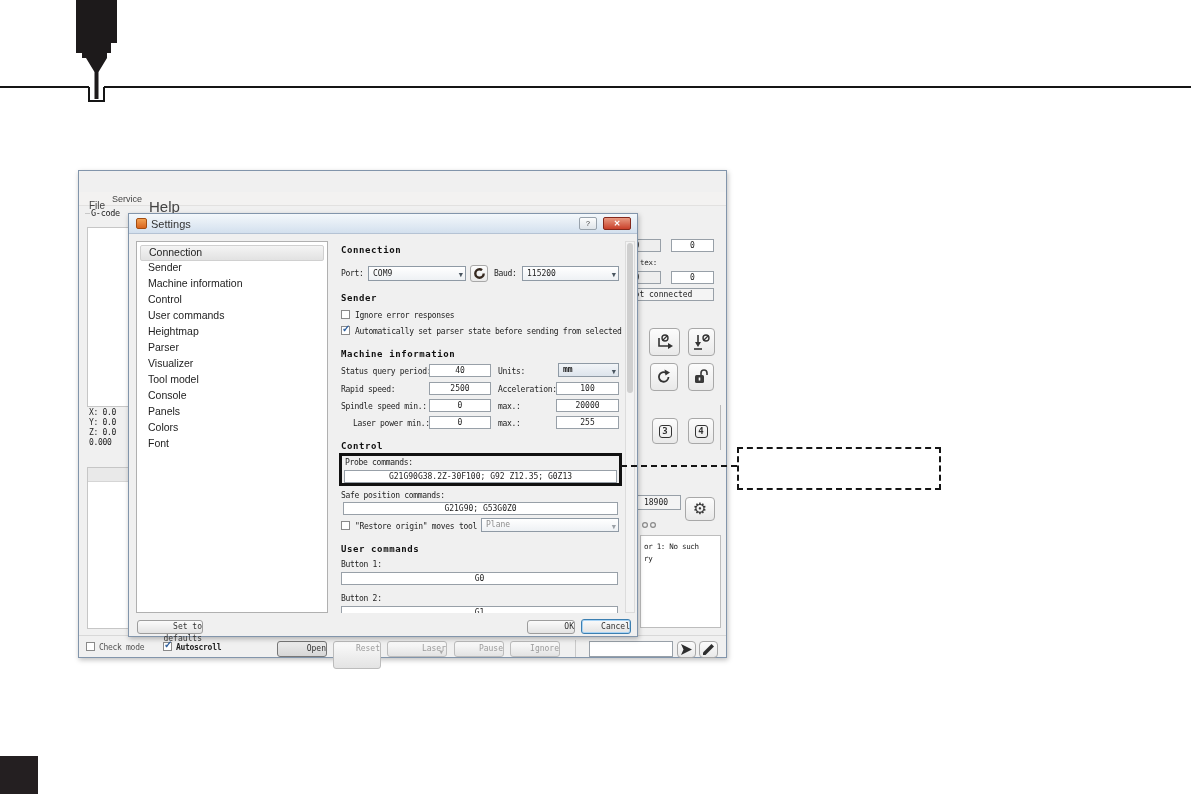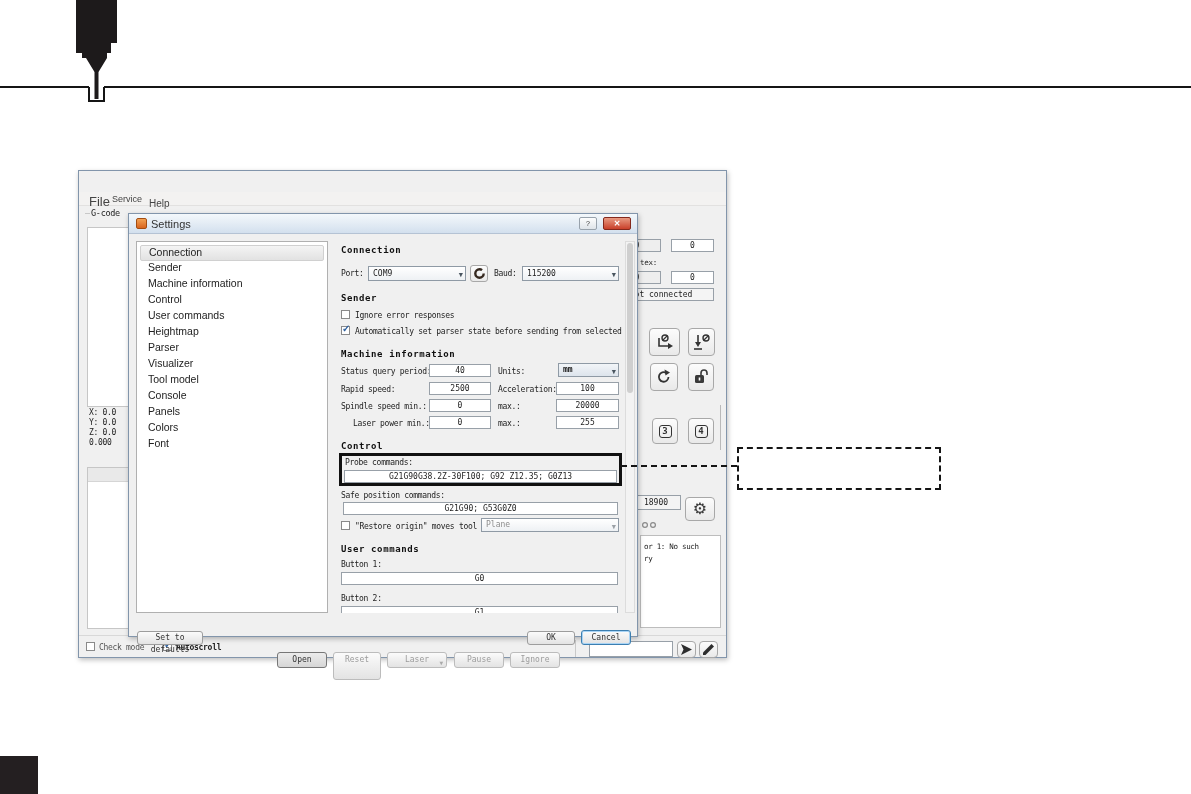--- a/index.html
+++ b/index.html
@@ -7,21 +7,21 @@
   .canvas { position:absolute; left:0; top:0; width:1191px; height:794px; background:#fff; overflow:hidden; }
   .abs { position:absolute; }
 
   
   .corner-block { left:0; top:756px; width:38px; height:38px; background:#241f21; }
 
   
   .titlebar { background:linear-gradient(#f4f8fb,#d3e0ee); border-bottom:1px solid #b5c3d4; }
   .win { background:#f0f0f0; border:1px solid #8295ab; box-shadow:1px 2px 5px rgba(0,0,0,.25); }
   .btn { background:linear-gradient(#fbfbfb,#e3e3e3); border:1px solid #9d9d9d; border-radius:3px;
-         font:8px "DejaVu Sans Mono", monospace; color:#333; text-align:center;margin-top:11px; }
+         font:8px "DejaVu Sans Mono", monospace; color:#333; text-align:right; }
   .btn.dis { color:#9c9c9c; border-color:#bcbcbc; }
   .field { background:#fff; border:1px solid #98a0a8; font:8px "DejaVu Sans Mono", monospace;
            color:#222; text-align:center; overflow:hidden; white-space:nowrap; }
   .combo { background:linear-gradient(#ffffff,#eef1f4); border:1px solid #8f9aa5;
            font:8px "DejaVu Sans Mono", monospace; color:#222; padding-left:4px; overflow:hidden; white-space:nowrap; }
   .combo .arr { position:absolute; right:2px; top:2px; font-size:7px; color:#49555f; }
   .cb { width:9px; height:9px; background:#fff; border:1px solid #8a8a8a; }
   .cb .chk { position:absolute; left:0px; top:-4px; font-size:10px; color:#2d5f9e; font-weight:bold; }
   .lbl { font:8px "DejaVu Sans Mono", monospace; color:#222; letter-spacing:-0.3px; white-space:nowrap; }
   .hdr { font:bold 9px "DejaVu Sans Mono", monospace; color:#111; letter-spacing:0.6px; white-space:nowrap; }
@@ -53,23 +53,23 @@
     <polyline points="89,87 89,101 104,101 104,87" fill="none" stroke="#151515" stroke-width="2"></polyline>
     <path d="M76,0 H117 V43 H111 V53 H107 V58 L98.5,72 V99 H94.5 V72 L86,58 H82 V53 H76 Z" fill="#1d1a1b"></path>
   </svg>
 
   <div class="abs corner-block"></div>
 
   <div class="abs win" style="left:78px;top:170px;width:649px;height:488px">
 
 
     <div class="abs" style="left:0;top:21px;width:647px;height:14px;background:#f3f2f1;border-bottom:1px solid #e2e1e0">
-      <span class="abs" style="left:10px;top:2px;font-size:13px;color:#444">File</span>
+      <span class="abs" style="left:10px;top:8px;font-size:10px;color:#444">File</span>
       <span class="abs" style="left:33px;top:2px;font-size:9px;color:#444">Service</span>
-      <span class="abs" style="left:70px;top:6px;font-size:10px;color:#444">Help</span>
+      <span class="abs" style="left:70px;top:6px;font-size:15px;color:#444">Help</span>
     </div>
 
     <div class="abs grpline" style="left:6px;top:42px;width:5px"></div>
     <div class="abs lbl" style="left:12px;top:37px;font-size:8.5px">G-code</div>
     <div class="abs" style="left:8px;top:56px;width:48px;height:180px;background:#fff;border:1px solid #c6c6c6"></div>
 
     <div class="abs lbl" style="left:10px;top:237px">X: 0.0</div>
     <div class="abs lbl" style="left:10px;top:247px">Y: 0.0</div>
     <div class="abs lbl" style="left:10px;top:257px">Z: 0.0</div>
     <div class="abs lbl" style="left:10px;top:267px">0.000</div>

